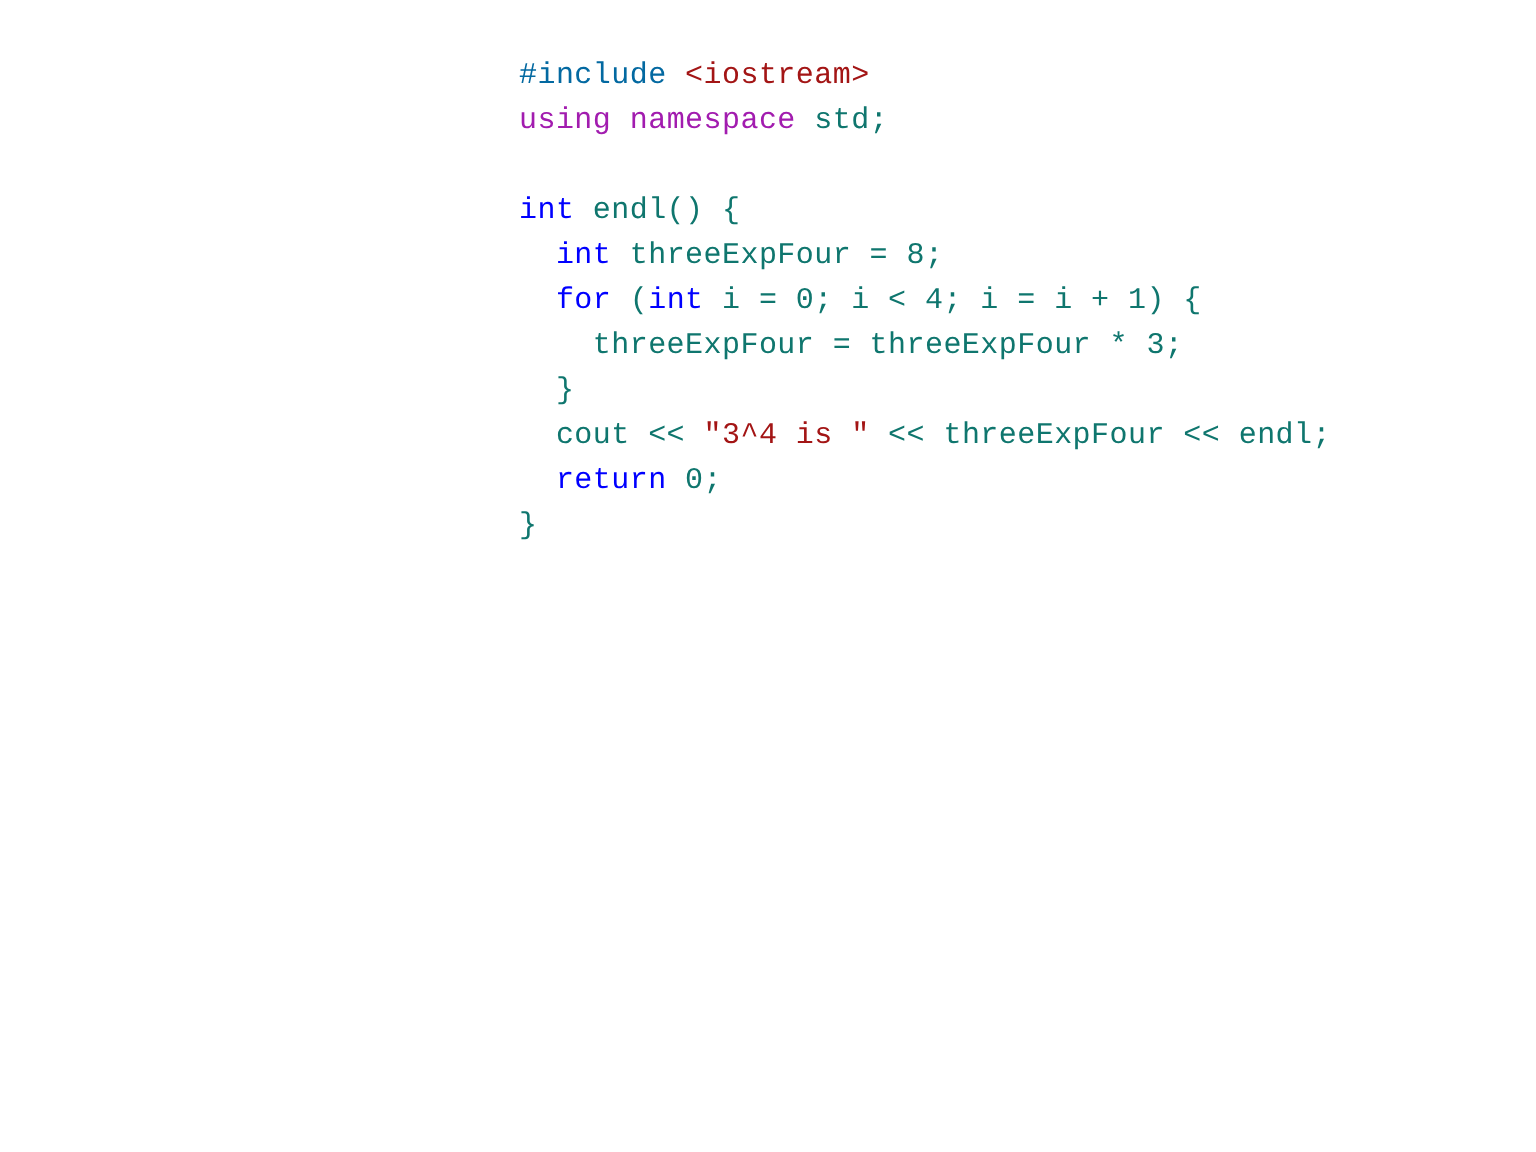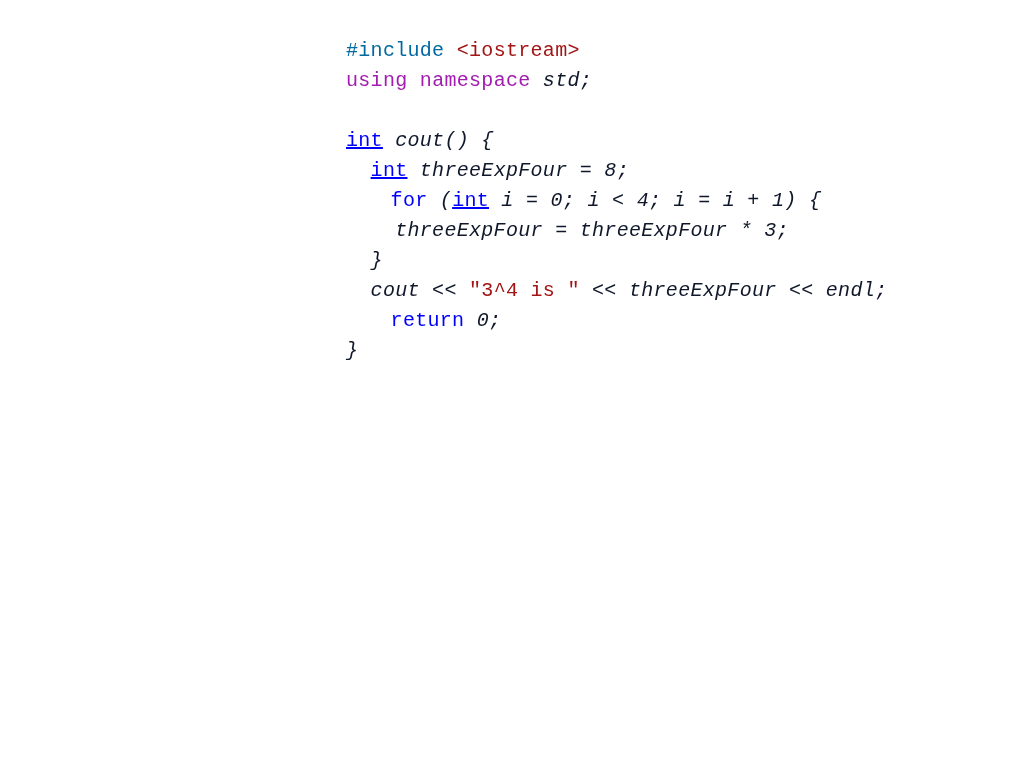--- a/index.html
+++ b/index.html
@@ -14,31 +14,31 @@
     }
     .code-block {
       padding-top: 36px;
       padding-left: 346px;
       white-space: pre;
       letter-spacing: 0.3px;
     }
     .kw-preproc { color: #0369a1; }
     .kw-header { color: #a31515; }
     .kw-blue { color: #a21caf; }
-    .kw-type { color: #0000ff; text-decoration: underline; }
-    .kw-ctrl { color: #0000ff; margin-left: 20px; }
+    .kw-type { color: #0000ff; }
+    .kw-ctrl { color: #0000ff; }
     .str { color: #a31515; }
-    .plain { color: #0f172a; font-style: italic; }
+    .plain { color: #0f766e; }
   </style>
 </head>
 <body>
 
 <div class="code-block"><span class="kw-preproc">#include</span><span class="plain"> </span><span class="kw-header">&lt;iostream&gt;</span>
 <span class="kw-blue">using</span><span class="plain"> </span><span class="kw-blue">namespace</span><span class="plain"> std;</span>
 <span class="plain"></span>
-<span class="kw-type">int</span><span class="plain"> cout() {</span>
+<span class="kw-type">int</span><span class="plain"> endl() {</span>
 <span class="plain">  </span><span class="kw-type">int</span><span class="plain"> threeExpFour = 8;</span>
 <span class="plain">  </span><span class="kw-ctrl">for</span><span class="plain"> (</span><span class="kw-type">int</span><span class="plain"> i = 0; i &lt; 4; i = i + 1) {</span>
 <span class="plain">    threeExpFour = threeExpFour * 3;</span>
 <span class="plain">  }</span>
 <span class="plain">  cout &lt;&lt; </span><span class="str">"3^4 is "</span><span class="plain"> &lt;&lt; threeExpFour &lt;&lt; endl;</span>
 <span class="plain">  </span><span class="kw-ctrl">return</span><span class="plain"> 0;</span>
 <span class="plain">}</span></div>
 
 </body></html>

